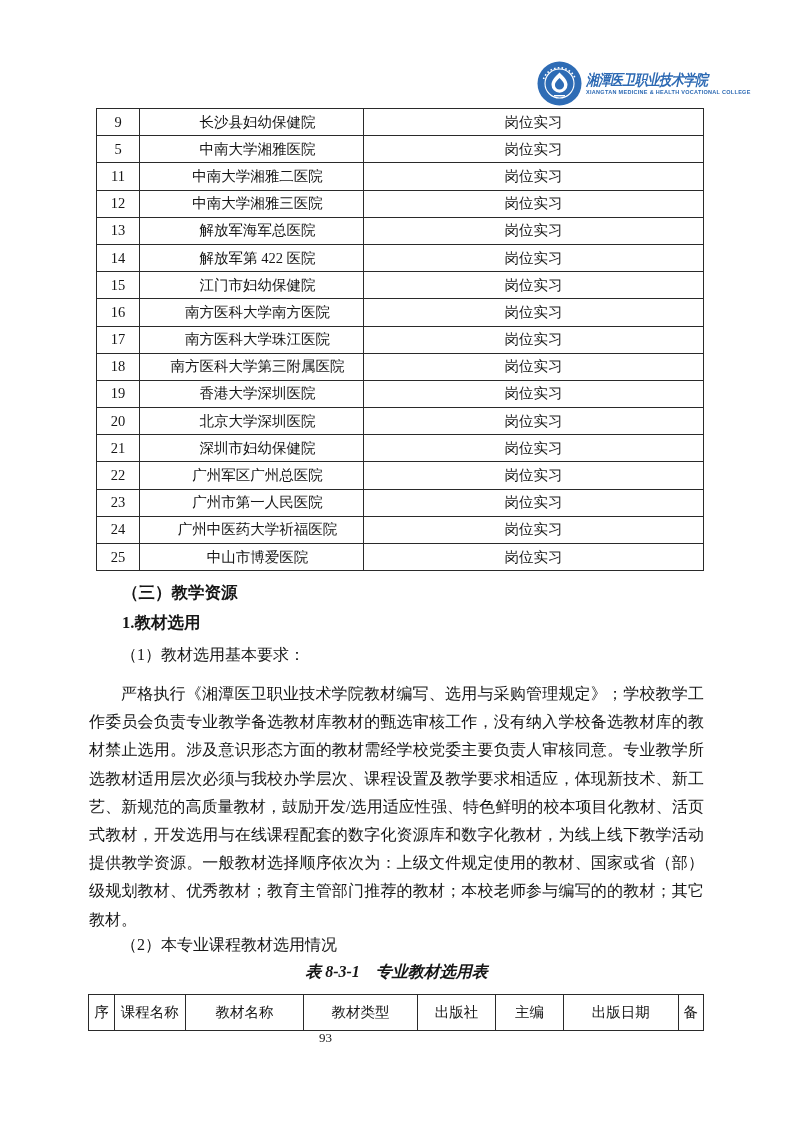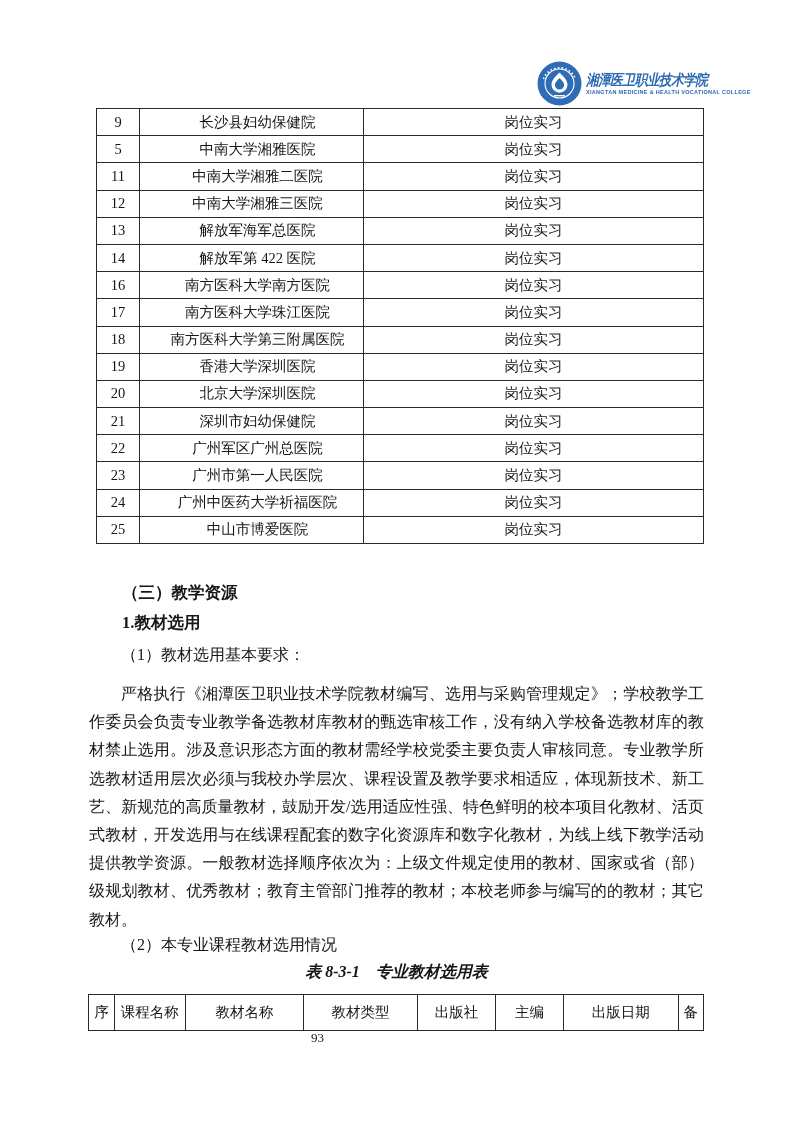--- a/index.html
+++ b/index.html
@@ -71,21 +71,21 @@
   .t2 {
     position:absolute; left:88px; top:994px; width:616px;
     font-size:14.5px; table-layout:fixed;
   }
   .t2 th {
     border:1px solid #2a2a2a; height:35px; font-weight:normal;
     text-align:center; vertical-align:middle; padding:0;
   }
 
   .pageno {
-    position:absolute; left:0; top:1030px; width:635px;
+    position:absolute; left:8px; top:1030px; width:635px;
     text-align:center; font-size:13px;
   }
 </style>
 </head>
 <body>
 
 <div class="page">
 
   <div class="logo">
     <svg class="emblem" viewBox="0 0 45 45">
@@ -128,20 +128,25 @@
         <td class="c-no">13</td>
         <td class="c-name">解放军海军总医院</td>
         <td class="c-type">岗位实习</td>
       </tr>
       <tr>
         <td class="c-no">14</td>
         <td class="c-name">解放军第 422 医院</td>
         <td class="c-type">岗位实习</td>
       </tr>
       <tr>
+        <td class="c-no">15</td>
+        <td class="c-name">江门市妇幼保健院</td>
+        <td class="c-type">岗位实习</td>
+      </tr>
+      <tr>
         <td class="c-no">16</td>
         <td class="c-name">南方医科大学南方医院</td>
         <td class="c-type">岗位实习</td>
       </tr>
       <tr>
         <td class="c-no">17</td>
         <td class="c-name">南方医科大学珠江医院</td>
         <td class="c-type">岗位实习</td>
       </tr>
       <tr>

